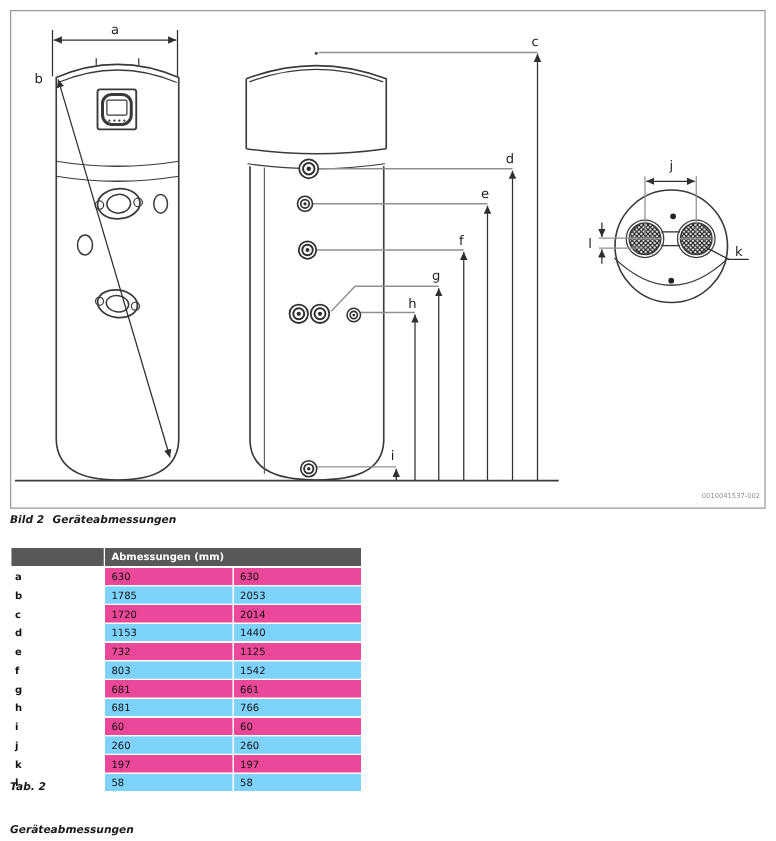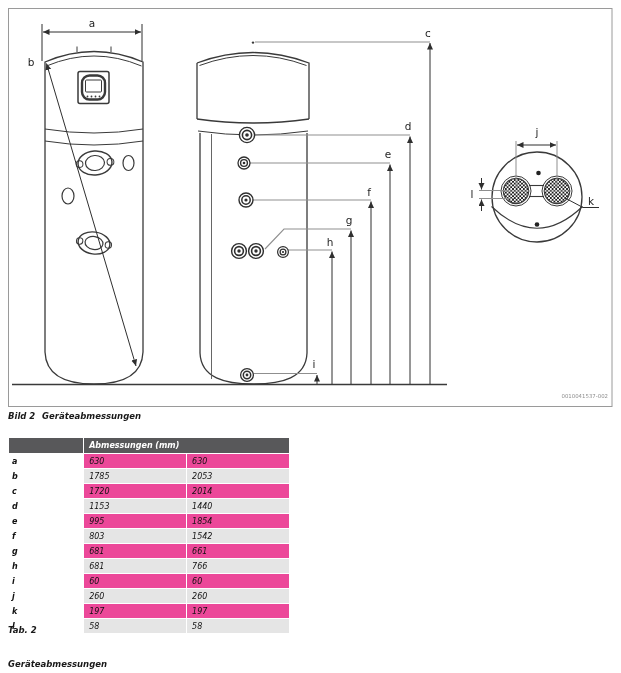--- a/index.html
+++ b/index.html
@@ -8,26 +8,26 @@
   .figure-svg{position:absolute;left:0;top:0;}
   .caption{position:absolute;left:8px;display:flex;font-style:italic;font-weight:bold;
            font-size:8.5px;color:#1a1a1a;letter-spacing:0;}
   .caption .cap-label{width:34px;flex:0 0 34px;}
   .fig-caption{top:411px;}
   .tab-caption{top:625px;flex-direction:column;}
   table.dims{position:absolute;left:8px;top:437px;border-collapse:collapse;
              table-layout:fixed;width:282px;font-size:8px;color:#111;}
   table.dims td,table.dims th{border:1px solid #fff;padding:0 0 0 5px;text-align:left;
              vertical-align:middle;overflow:hidden;white-space:nowrap;}
-  table.dims tr{height:15px;font-style:italic;}
+  table.dims tr{height:15px;}
   table.dims tr.hdr{height:16px;}
   table.dims .c-key{width:42px;padding-left:3px;font-weight:bold;background:#fff;}
   table.dims .c-val{width:120px;}
   table.dims tr.hdr th{background:#58585a;color:#fff;font-weight:bold;}
-  table.dims tr.alt td.c-val{background:#e5e5e5;}
+  table.dims tr.alt td.c-val{background:#7dd3fc;}
   table.dims tr.norm td.c-val{background:#ec4899;}
 </style>
 </head>
 <body>
 
 <div class="page">
 
   <svg class="figure-svg" width="621" height="435" viewBox="0 0 621 435">
     <defs>
       <marker id="arr" markerUnits="userSpaceOnUse" markerWidth="8" markerHeight="7" refX="6.5" refY="3" orient="auto-start-reverse">
@@ -237,22 +237,22 @@
           <td class="c-val">1720</td>
           <td class="c-val">2014</td>
         </tr>
     <tr class="alt">
           <td class="c-key">d</td>
           <td class="c-val">1153</td>
           <td class="c-val">1440</td>
         </tr>
     <tr class="norm">
           <td class="c-key">e</td>
-          <td class="c-val">995</td>
-          <td class="c-val">1854</td>
+          <td class="c-val">732</td>
+          <td class="c-val">1125</td>
         </tr>
     <tr class="alt">
           <td class="c-key">f</td>
           <td class="c-val">803</td>
           <td class="c-val">1542</td>
         </tr>
     <tr class="norm">
           <td class="c-key">g</td>
           <td class="c-val">681</td>
           <td class="c-val">661</td>

